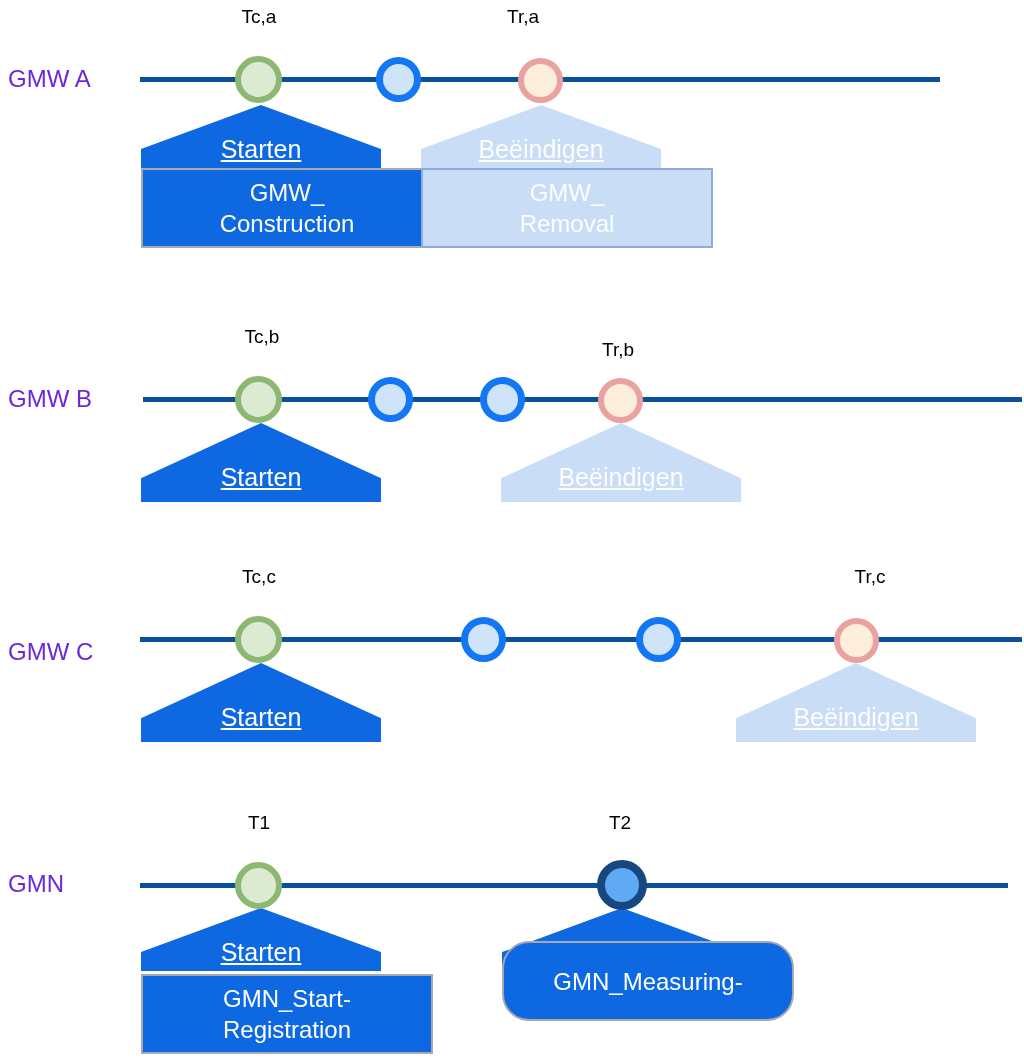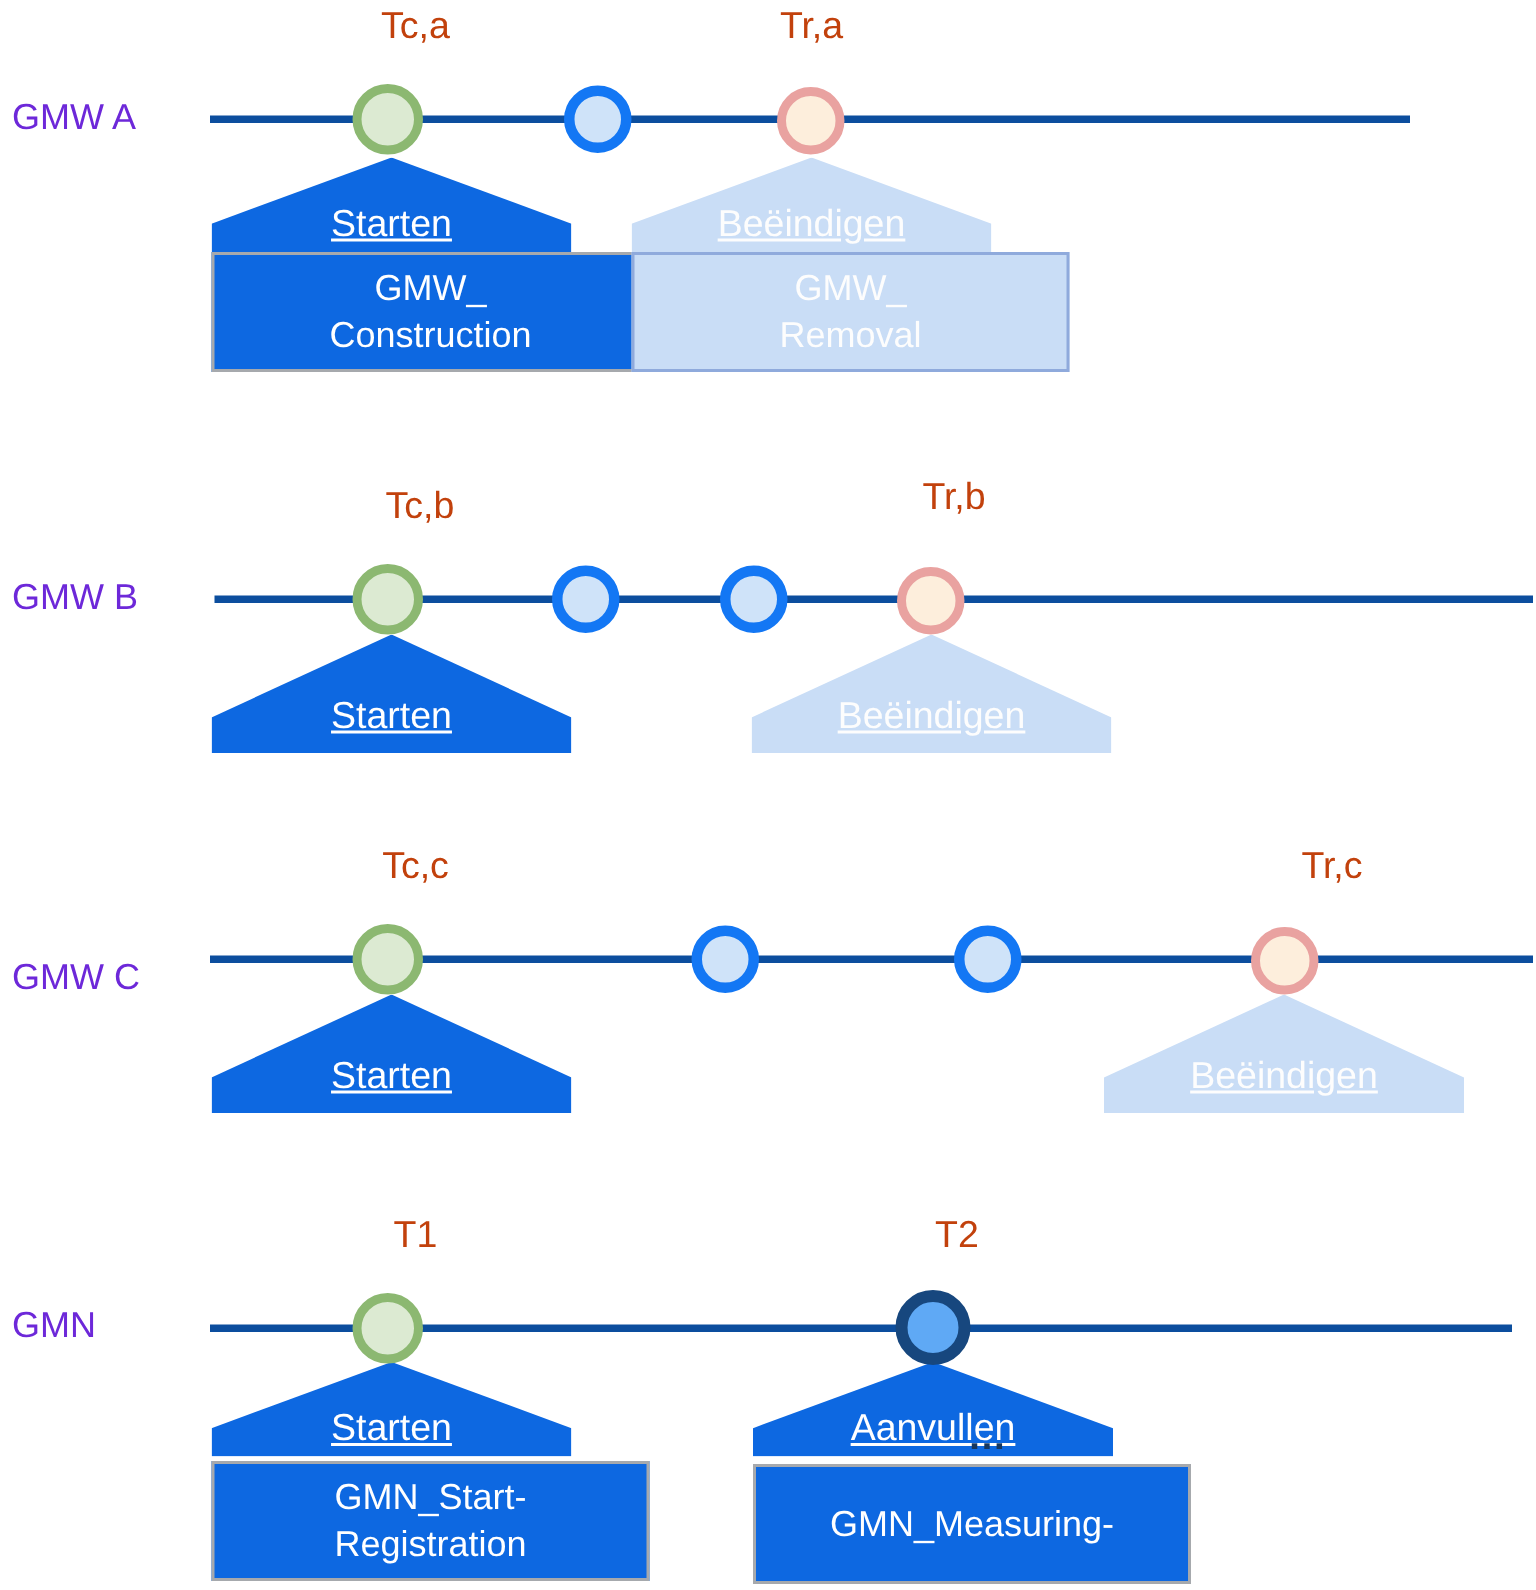--- a/index.html
+++ b/index.html
@@ -4,21 +4,21 @@
 <style>
   html,body{margin:0;padding:0;background:#ffffff;}
   #canvas{
     position:relative;width:1024px;height:1060px;background:#ffffff;overflow:hidden;
     font-family:"Liberation Sans","DejaVu Sans",sans-serif;
   }
   .row-label{
     position:absolute;font-size:24px;color:#6d28d9;line-height:24px;white-space:nowrap;
   }
   .time-label{
-    position:absolute;transform:translateX(-50%);font-size:25px;color:#c2410c;line-height:22px;white-space:nowrap;margin-left:18px;
+    position:absolute;transform:translateX(-50%);font-size:19px;color:#000000;line-height:22px;white-space:nowrap;
   }
   .row-line{
     position:absolute;height:5px;background:var(--timeline,#0c4e9e);
   }
   .marker{position:absolute;border-radius:50%;box-sizing:border-box;}
   .marker.green{width:47px;height:47px;border:6px solid var(--green-border,#8cb871);background:var(--green-fill,#dcead2);}
   .marker.blue{width:45px;height:45px;border:7px solid var(--blue-circle-border,#1377f4);background:var(--blue-circle-fill,#cfe3f9);}
   .marker.pink{width:45px;height:45px;border:6px solid var(--pink-border,#e9a2a0);background:var(--pink-fill,#fdeedc);}
   .marker.navy{width:50px;height:50px;border:8px solid var(--navy-border,#17477e);background:var(--sky-fill,#5fa9f5);}
   .house{
@@ -68,21 +68,21 @@
     </div>
 
     <div class="marker green" style="left:235px;top:56px;"></div>
     <div class="marker blue" style="left:376px;top:57px;"></div>
     <div class="marker pink" style="left:518px;top:58px;"></div>
   </div>
 
   <div>
     <div class="row-label" style="left:8px;top:387px;">GMW B</div>
     <div class="time-label" style="left:262px;top:326px;">Tc,b</div>
-    <div class="time-label" style="left:618px;top:320px;">Tr,b</div>
+    <div class="time-label" style="left:618px;top:339px;">Tr,b</div>
     <div class="row-line" style="left:143px;top:397px;width:879px;"></div>
 
     <div class="house dark tall" style="left:141px;top:423px;width:240px;">
       <span>Starten</span>
     </div>
     <div class="house light tall" style="left:501px;top:423px;width:240px;">
       <span>Beëindigen</span>
     </div>
 
     <div class="marker green" style="left:235px;top:376px;"></div>
@@ -121,21 +121,21 @@
     </div>
     <div class="callout-box dark" style="left:141px;top:974px;">
       <span>GMN_Start-</span>
       <span>Registration</span>
     </div>
 
     <div class="house dark short" style="left:502px;top:908px;width:240px;">
       <span>Aanvullen</span>
     </div>
     <div class="ellipsis" style="left:645px;top:952px;">…</div>
-    <div class="callout-box dark" style="left:502px;top:976px;">
+    <div class="callout-box dark" style="left:502px;top:941px;border-radius:27px;">
       <span>GMN_Measuring-</span>
     </div>
 
     <div class="marker green" style="left:235px;top:862px;"></div>
     <div class="marker navy" style="left:597px;top:860px;"></div>
   </div>
 
 </div>
 
 </body></html>

